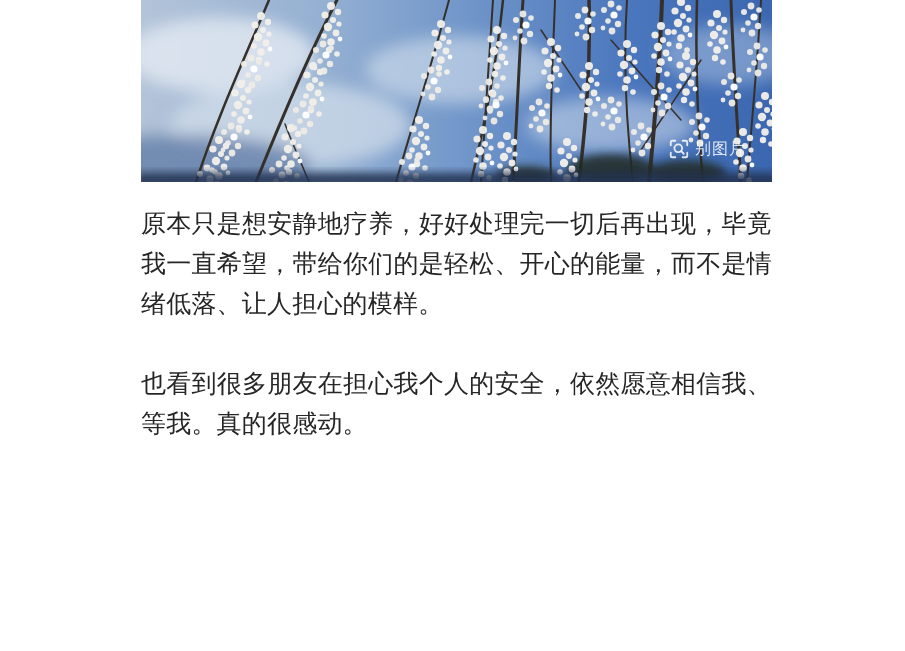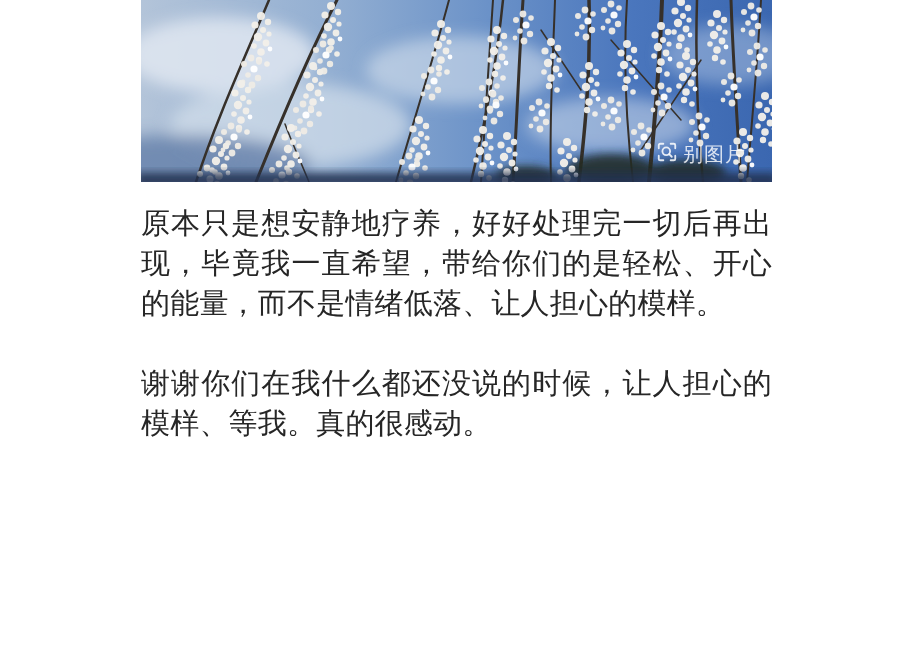--- a/index.html
+++ b/index.html
@@ -27,36 +27,37 @@
     background: #6d92c4;
   }
   .photo svg.scene {
     display: block;
     width: 631px;
     height: 182px;
   }
   .watermark {
     position: absolute;
     right: 26px;
-    bottom: 14px;
+    bottom: 22px;
     display: flex;
+    align-items: center;
     gap: 5px;
     color: rgba(255,255,255,0.82);
-    font-size: 20px;
+    font-size: 16px;
     letter-spacing: 1px;
     user-select: none;
   }
   .watermark .scan {
     width: 22px;
     height: 22px;
     display: block;
   }
   .article {
     padding-top: 21px;
-    font-size: 29px;
+    font-size: 25px;
     line-height: 40px;
     color: #262626;
     letter-spacing: 0.2px;
   }
   .article p {
     margin: 0 0 40px 0;
     text-align: justify;
   }
   .article p:last-child { margin-bottom: 0; }
 </style>
@@ -203,17 +204,17 @@
             <circle cx="11.2" cy="11.2" r="4.2"></circle>
             <path d="M14.4 14.4 L17.2 17.2"></path>
           </g>
         </svg>
         <span>别图片</span>
       </div>
     </div>
 
     <div class="article">
       <p>原本只是想安静地疗养，好好处理完一切后再出现，毕竟我一直希望，带给你们的是轻松、开心的能量，而不是情绪低落、让人担心的模样。</p>
-      <p>谢谢你们在我什么都还没说的时候，让人担心的模样、等我。真的很感动。</p>
+      <p>也看到很多朋友在担心我个人的安全，依然愿意相信我、等我。真的很感动。</p>
     </div>
 
   </div>
 </div>
 
 </body></html>

